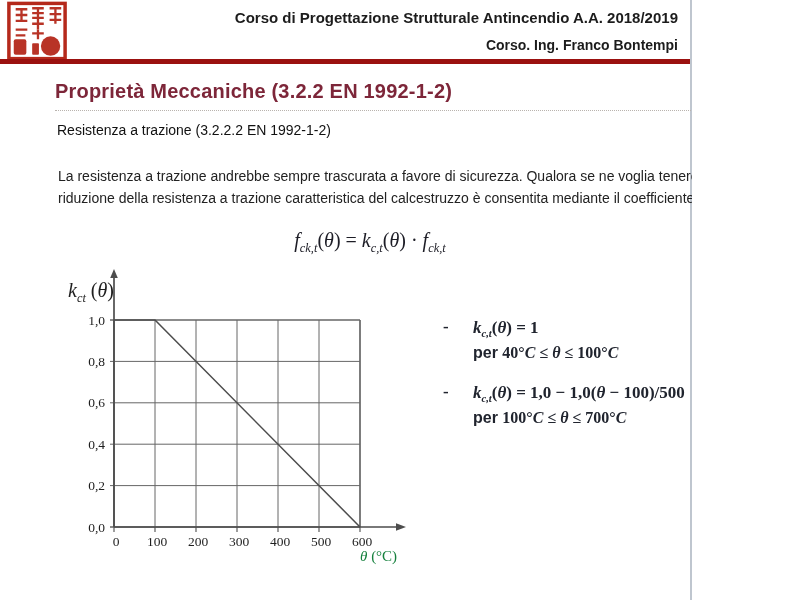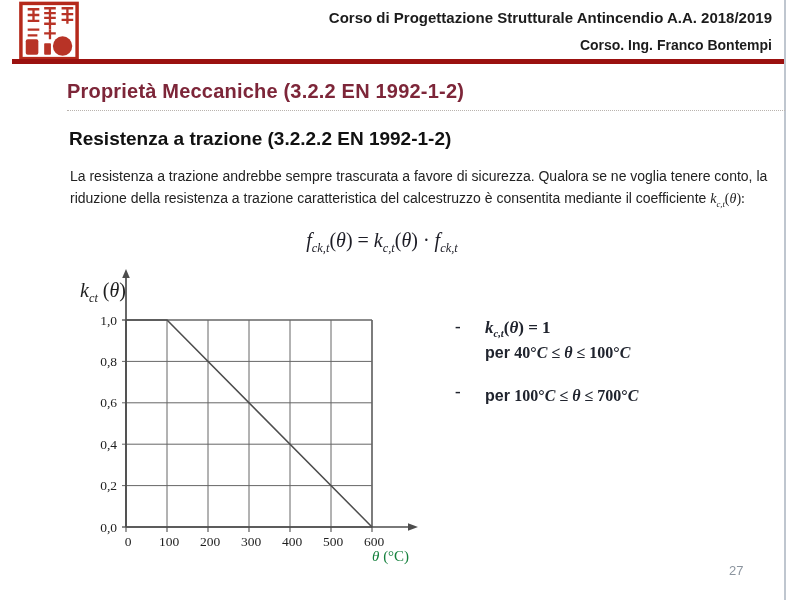--- a/index.html
+++ b/index.html
@@ -1,32 +1,32 @@
 <!DOCTYPE html>
 <html><head>
 <meta charset="utf-8">
 <style>
   html,body{margin:0;padding:0;background:#ffffff;}
-  .slide{position:relative;width:774px;height:600px;background:#ffffff;
-         font-family:"Liberation Sans",sans-serif;overflow:hidden;color:#1a1a1a;margin-left:12px;}
+  .slide{position:relative;width:692px;height:600px;background:#ffffff;
+         font-family:"Liberation Sans",sans-serif;overflow:hidden;color:#1a1a1a;}
 
   
   .edge-right{position:absolute;top:0;right:0;width:2px;height:600px;background:#bfc6cf;}
   .seal{position:absolute;left:6px;top:0;width:62px;height:63px;}
   .header-title{position:absolute;top:9px;right:14px;font-size:15px;font-weight:bold;
                 color:#1c1c1c;white-space:nowrap;}
   .header-prof{position:absolute;top:37px;right:14px;font-size:14px;font-weight:600;
                color:#1c1c1c;white-space:nowrap;}
   .red-rule{position:absolute;top:59px;left:0;width:800px;height:5px;background:#9b110f;}
 
   
   .title-block{position:absolute;left:55px;top:80px;width:740px;padding-bottom:7px;
                border-bottom:1px dotted #b9b3ae;}
   .page-title{font-size:20px;font-weight:bold;color:#7d2639;letter-spacing:.2px;}
-  .section-heading{position:absolute;left:57px;top:128px;font-size:19px;font-weight:bold;color:#111;}
+  .section-heading{position:absolute;left:57px;top:122px;font-size:14px;font-weight:normal;color:#111;}
 
   
   .body-par{position:absolute;left:58px;top:152px;width:737px;font-size:14px;
             line-height:21.5px;color:#222;}
   .formula{position:absolute;left:150px;top:229px;width:440px;text-align:center;
            font-size:20px;color:#1d1d26;}
 
   
   .m-it{font-family:"Liberation Serif",serif;font-style:italic;}
   .m-up{font-family:"Liberation Serif",serif;font-style:normal;}
@@ -134,18 +134,19 @@
   <div class="bullet bullet1">
     <div class="marker">-</div>
     <div>
       <div class="eq-line"><span class="m-it">k</span><sub class="m-sub">c,t</sub><span class="m-up">(</span><span class="m-it">θ</span><span class="m-up">) = 1</span></div>
       <div class="cond-line"><span class="m-sans">per </span><span class="m-up">40°</span><span class="m-it">C</span><span class="m-up"> ≤ </span><span class="m-it">θ</span><span class="m-up"> ≤ 100°</span><span class="m-it">C</span></div>
     </div>
   </div>
   <div class="bullet bullet2">
     <div class="marker">-</div>
     <div>
+      <div class="eq-line"><span class="m-it">k</span><sub class="m-sub">c,t</sub><span class="m-up">(</span><span class="m-it">θ</span><span class="m-up">) = 1,0 − 1,0(</span><span class="m-it">θ</span><span class="m-up"> − 100)/500</span></div>
       <div class="cond-line"><span class="m-sans">per </span><span class="m-up">100°</span><span class="m-it">C</span><span class="m-up"> ≤ </span><span class="m-it">θ</span><span class="m-up"> ≤ 700°</span><span class="m-it">C</span></div>
     </div>
   </div>
 
   <div class="page-number">27</div>
 </div>
 
 </body></html>

